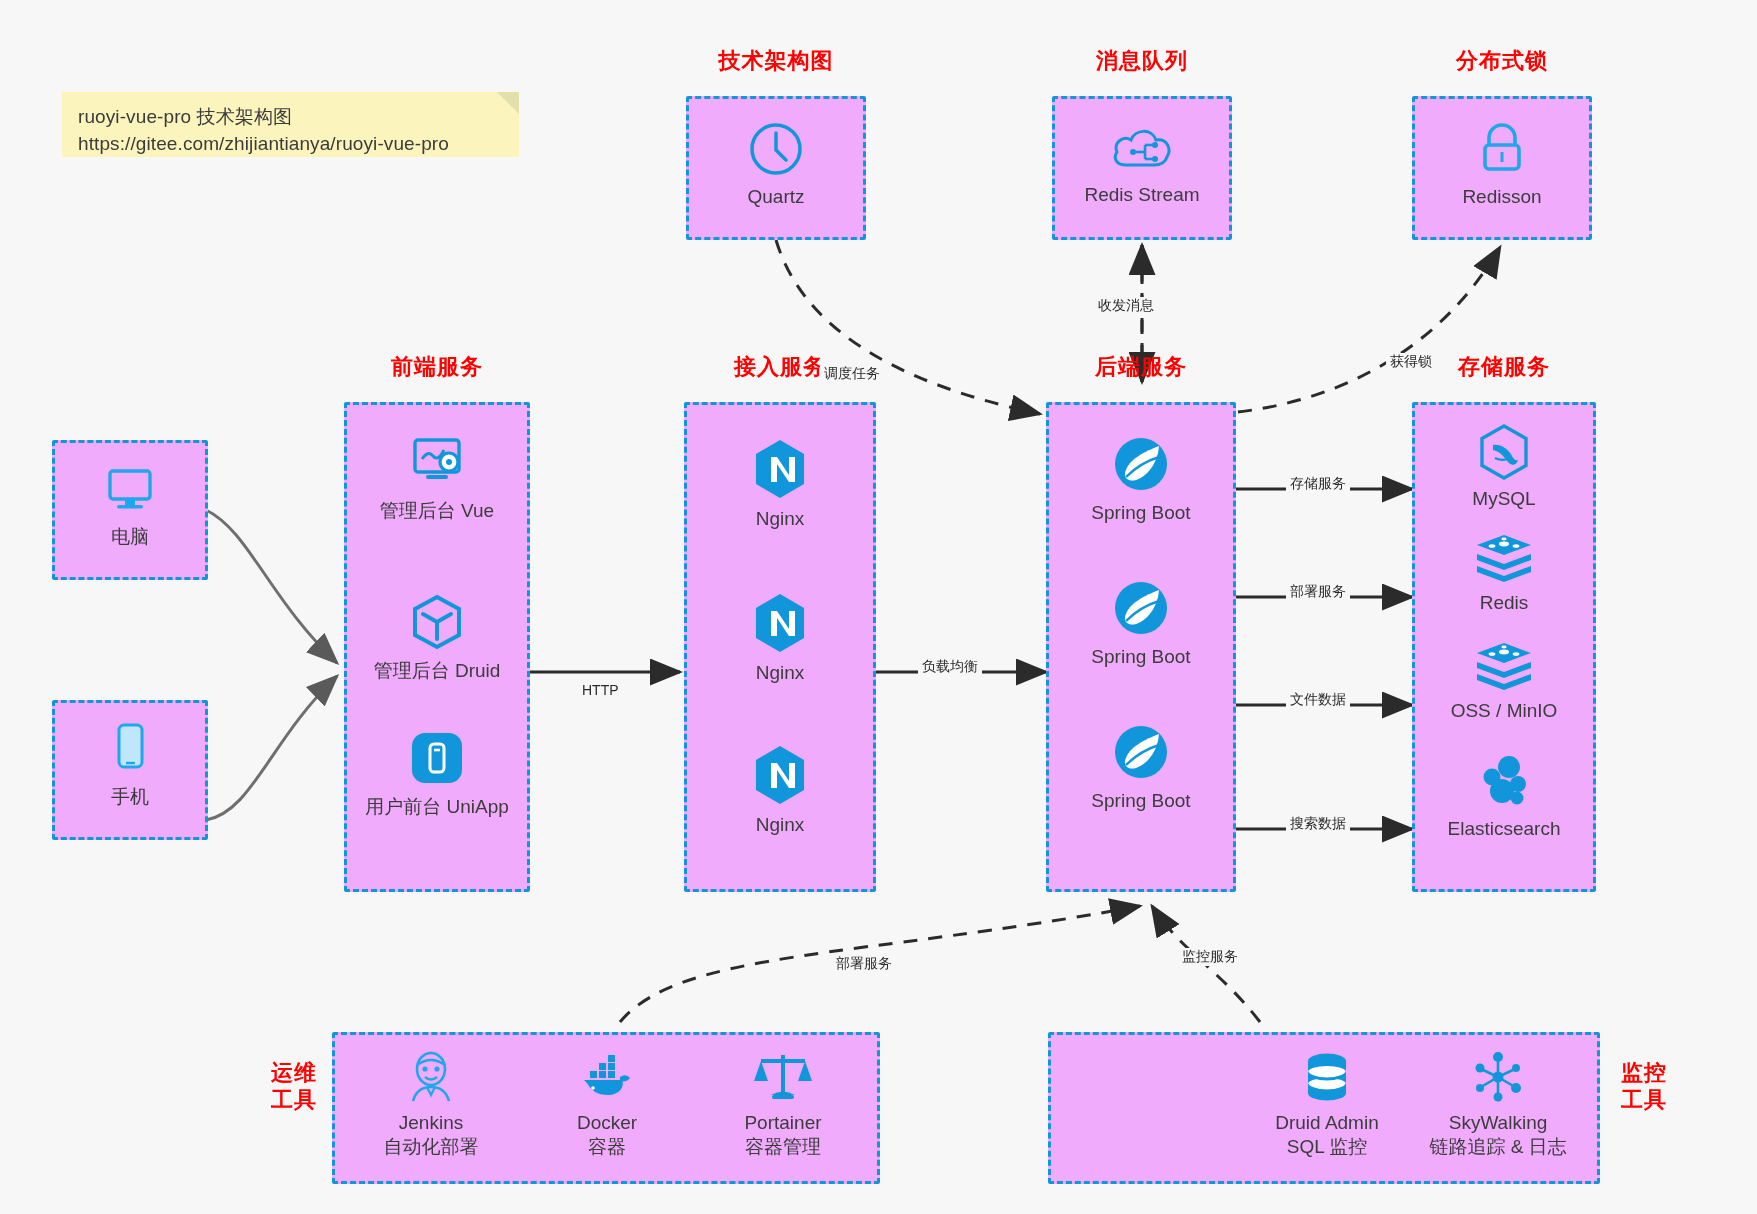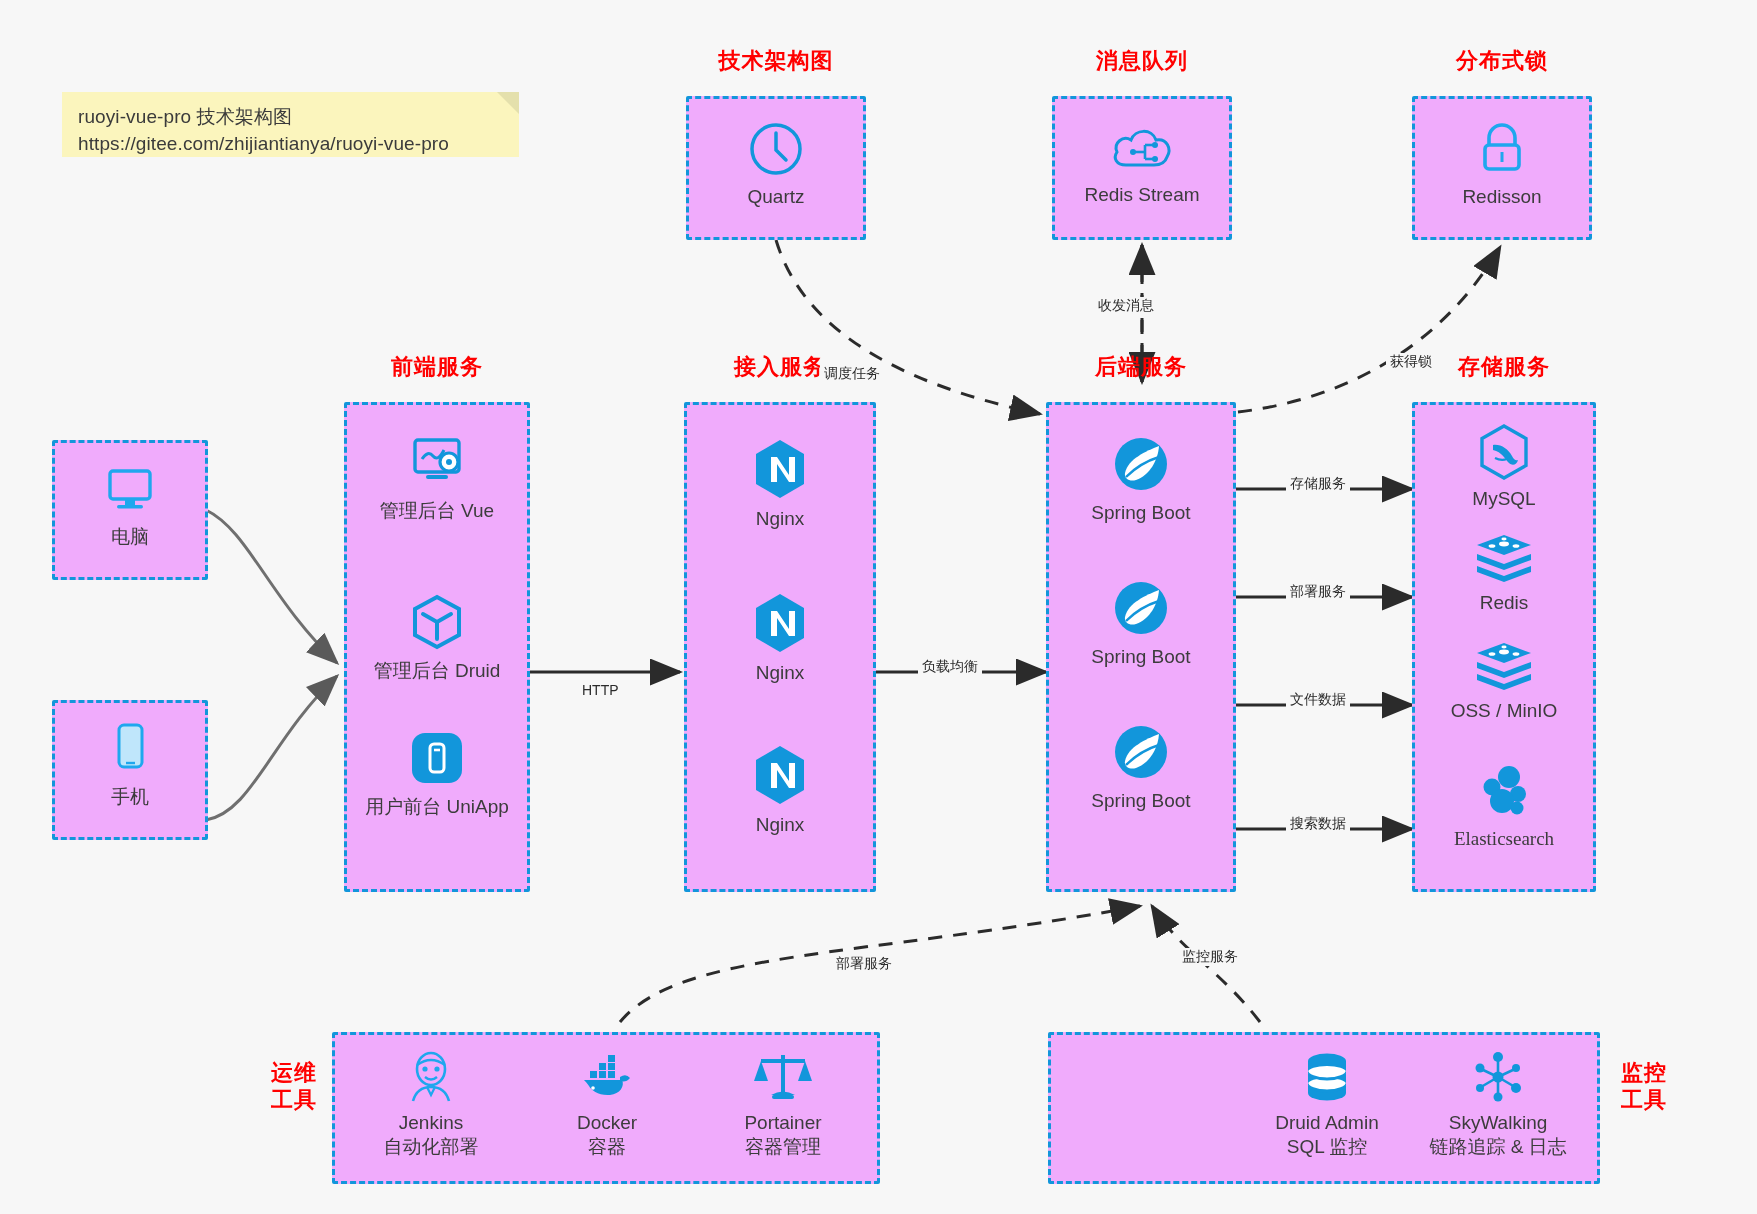--- a/index.html
+++ b/index.html
@@ -285,21 +285,21 @@
         <path d="M30 2 L57 12 L30 22 L3 12 Z" fill="#1296db"></path>
         <path d="M3 21 L30 31 L57 21 L57 27 L30 37 L3 27 Z" fill="#1296db"></path>
         <path d="M3 33 L30 43 L57 33 L57 39 L30 49 L3 39 Z" fill="#1296db"></path>
         <ellipse cx="30" cy="11" rx="5" ry="2.4" fill="#fff"></ellipse>
         <ellipse cx="18" cy="13" rx="3.4" ry="1.8" fill="#fff"></ellipse>
         <ellipse cx="42" cy="13" rx="3.4" ry="1.8" fill="#fff"></ellipse>
         <ellipse cx="30" cy="6" rx="2.6" ry="1.4" fill="#fff"></ellipse>
       </svg>
       <div class="cap">OSS / MinIO</div>
     </div>
-    <div class="node" style="top:358px;font-family:Liberation Serif, serif;">
+    <div class="node" style="top:348px;">
       <svg class="ico" width="58" height="58" viewBox="0 0 58 58">
         <circle cx="34" cy="14" r="11" fill="#1296db"></circle>
         <circle cx="17" cy="24" r="8.5" fill="#1296db"></circle>
         <circle cx="43" cy="31" r="8" fill="#1296db"></circle>
         <circle cx="27" cy="38" r="12" fill="#1296db"></circle>
         <circle cx="42" cy="45" r="6.5" fill="#1296db"></circle>
       </svg>
       <div class="cap">Elasticsearch</div>
     </div>
   </div>

